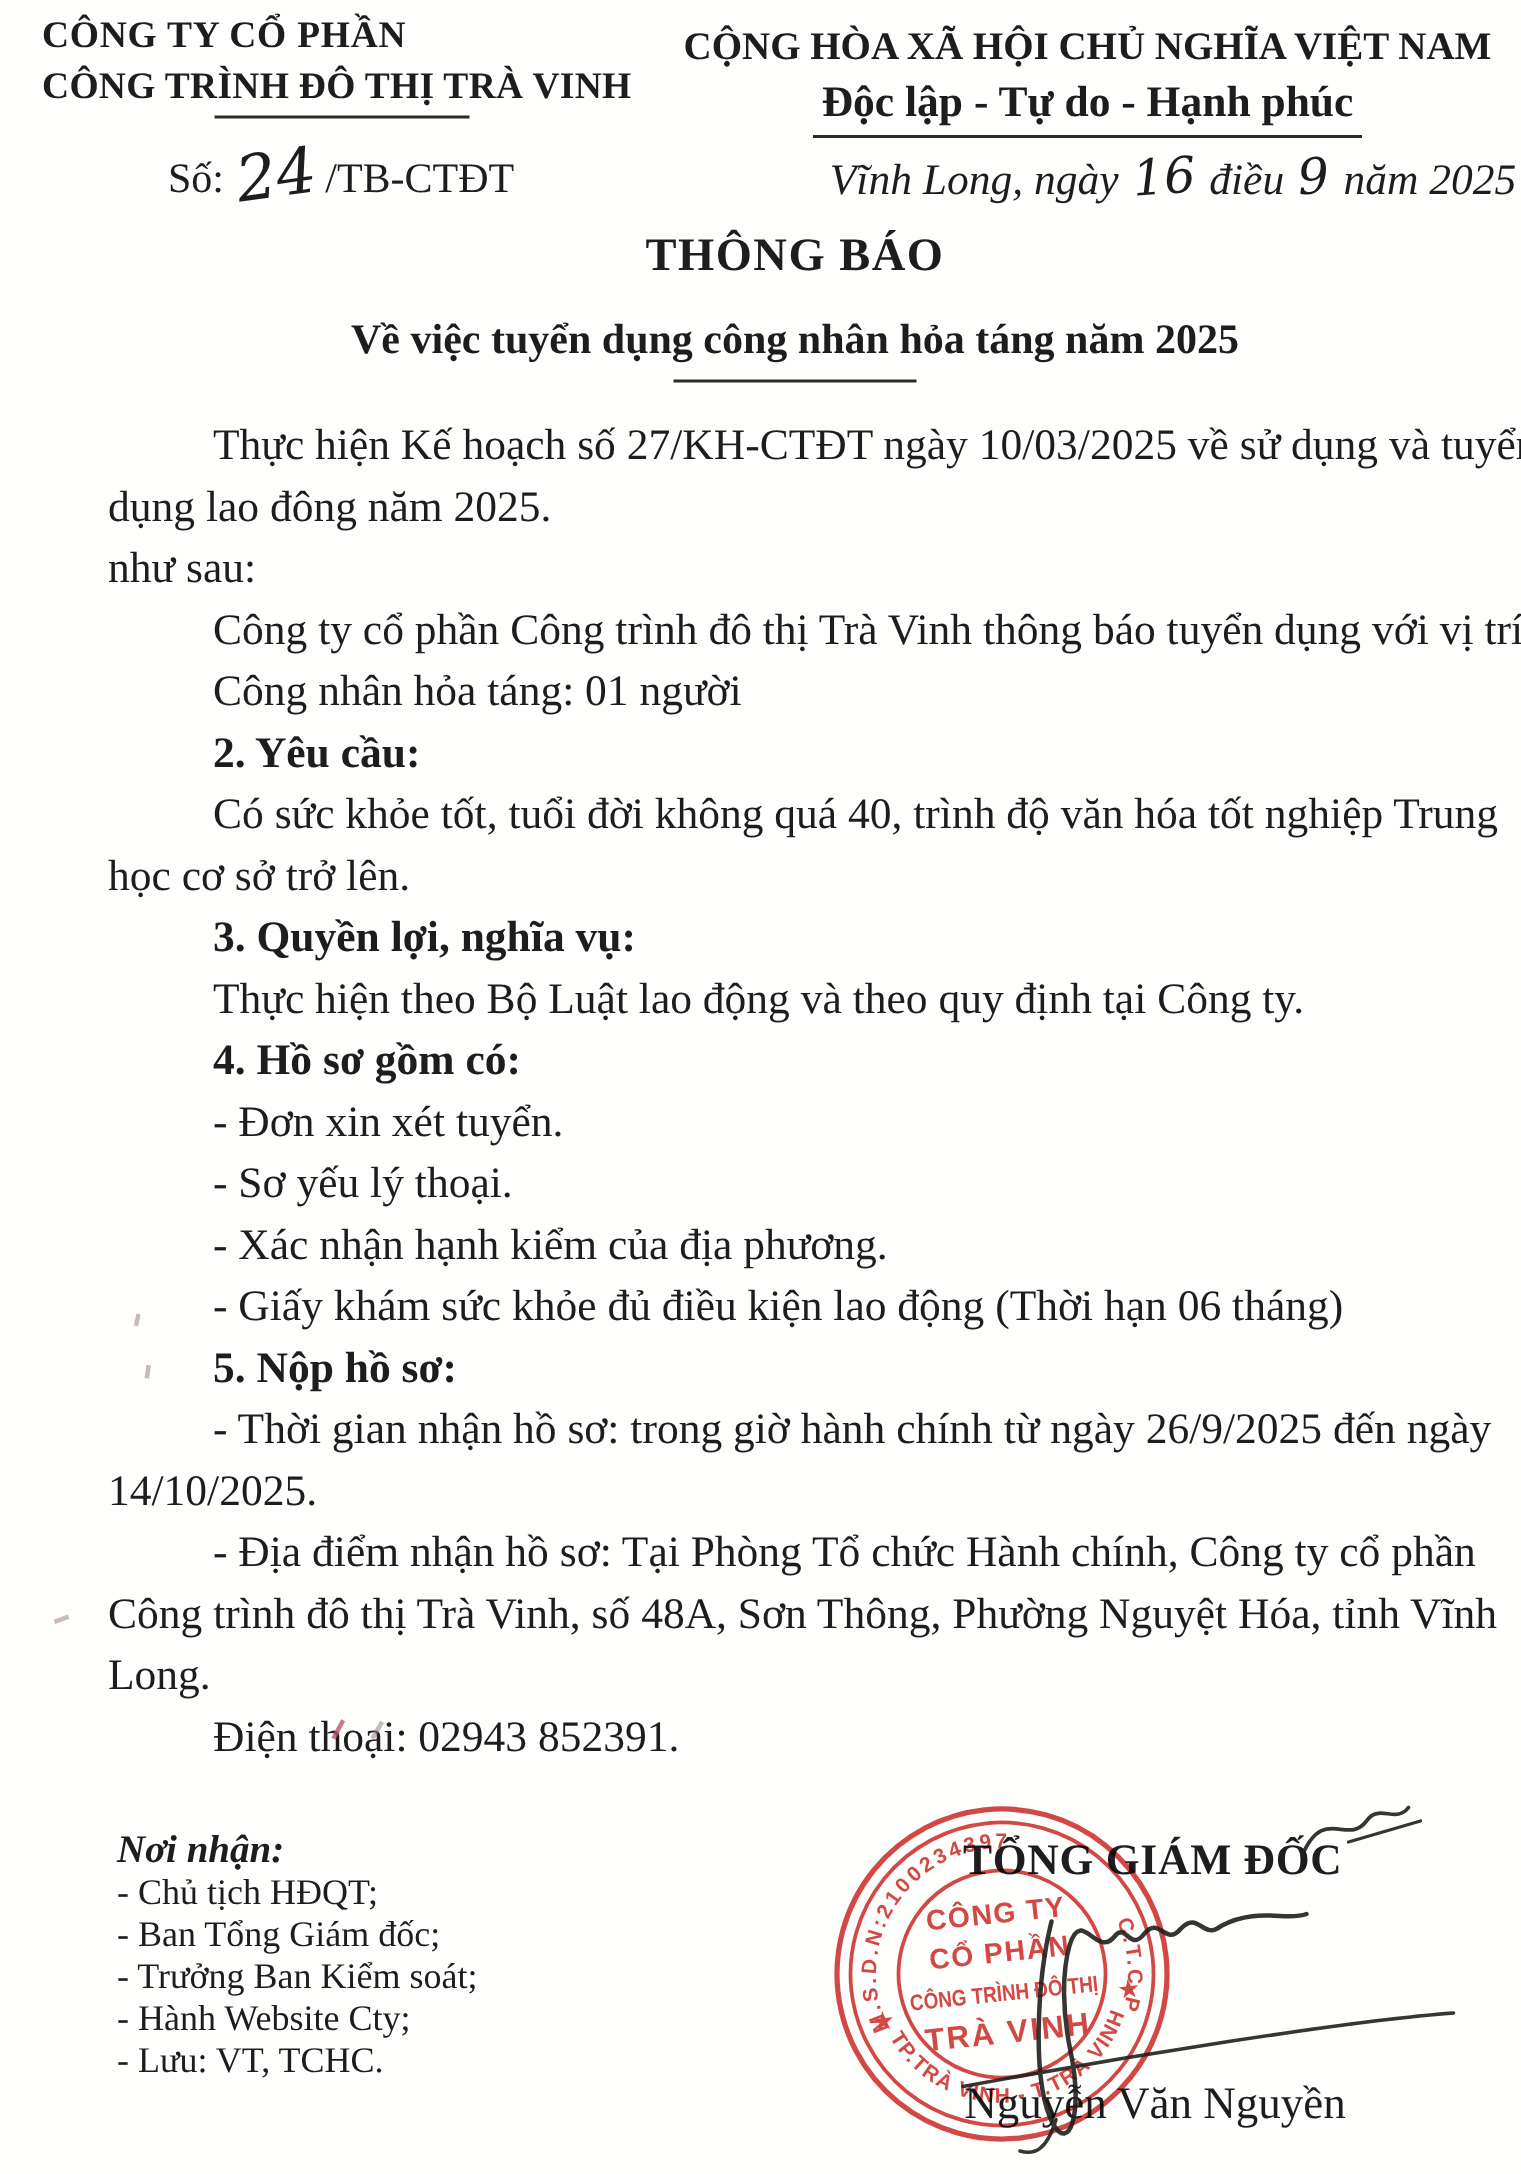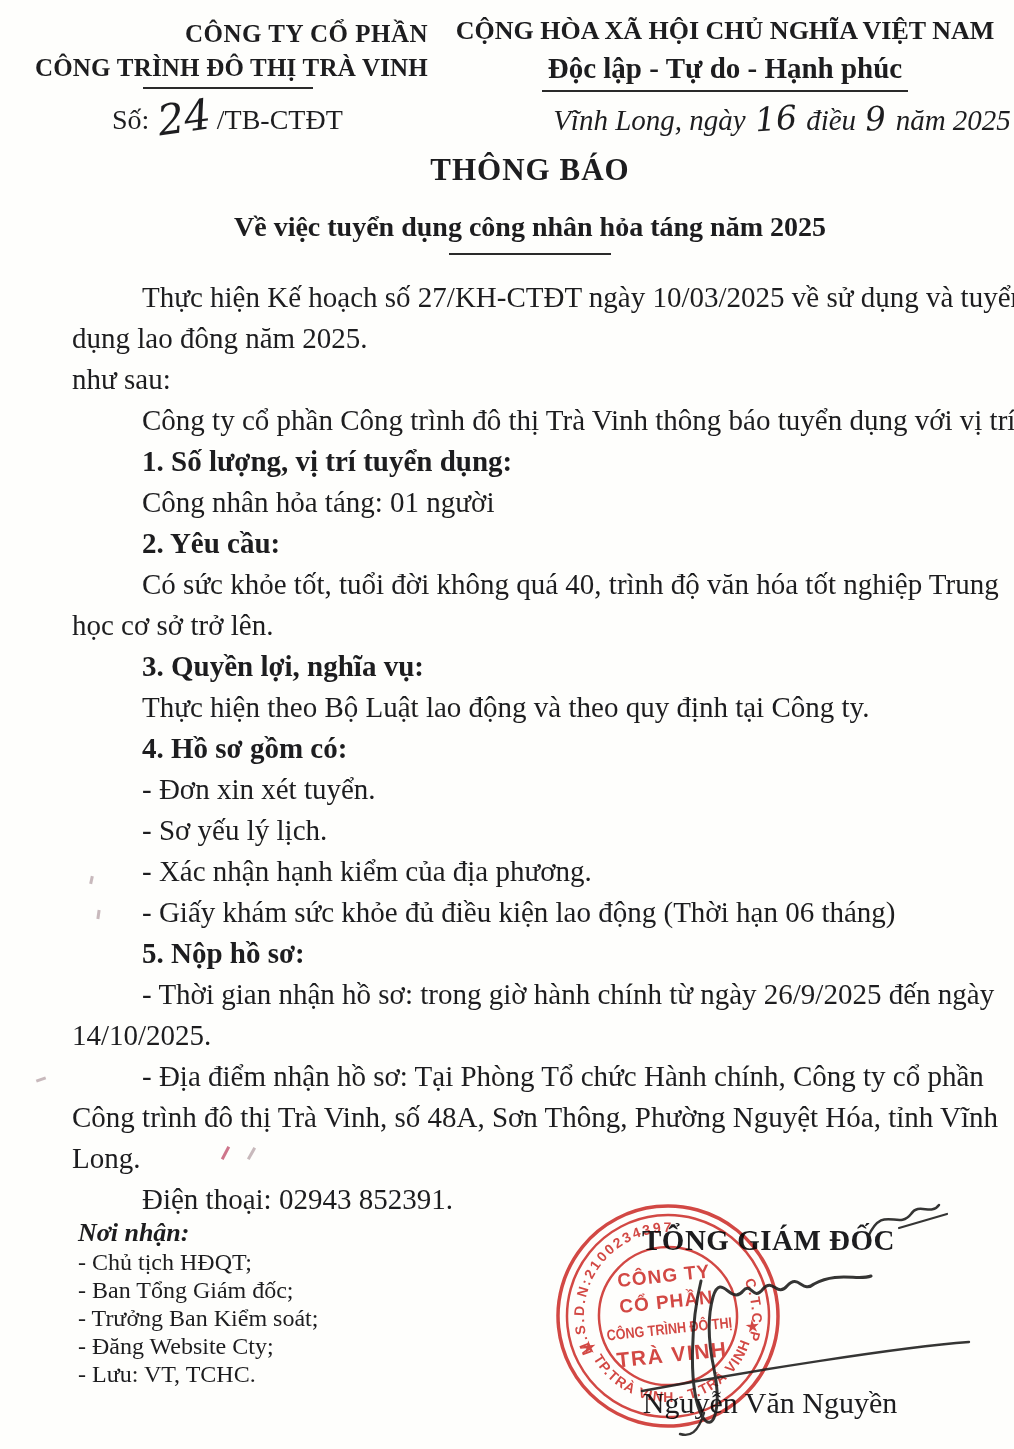--- a/index.html
+++ b/index.html
@@ -2,21 +2,21 @@
 <html><head>
 <meta charset="utf-8">
 <style>
   html,body{margin:0;padding:0;}
   body{
     width:1014px;height:1449px;position:relative;overflow:hidden;
     background:#fefefc;color:#1d1d1f;
     font-family:"Liberation Serif", serif;
   }
   
-  .hdr-left{position:absolute;left:28px;top:20px;width:400px;text-align:right;font-weight:bold;}
+  .hdr-left{position:absolute;left:28px;top:10px;width:400px;text-align:left;font-weight:bold;}
   .hdr-left .l1{font-size:25px;letter-spacing:.5px;}
   .hdr-left .l2{font-size:25px;margin-top:6px;letter-spacing:.2px;}
   .hdr-left .rule{width:170px;border-bottom:2.5px solid #2a2a2a;margin:5px auto 0;}
   .hdr-right{position:absolute;left:440px;top:16px;width:570px;text-align:center;font-weight:bold;}
   .hdr-right .l1{font-size:26px;text-align:center;}
   .hdr-right .l2{font-size:29px;margin-top:6px;display:inline-block;border-bottom:2.5px solid #2a2a2a;padding:0 6px 5px;}
   .doc-number{position:absolute;left:112px;top:104px;font-size:28px;white-space:nowrap;}
   .hand{font-family:"DejaVu Serif", serif;font-style:italic;display:inline-block;}
   .doc-number .hand{font-size:42px;transform:rotate(-8deg) translateY(3px);margin:0 6px 0 8px;line-height:0;}
   .date-line{position:absolute;left:552px;top:104px;width:460px;text-align:center;font-style:italic;font-size:29px;white-space:nowrap;}
@@ -76,47 +76,46 @@
   <div class="t1">THÔNG BÁO</div>
   <div class="t2">Về việc tuyển dụng công nhân hỏa táng năm 2025</div>
   <div class="rule"></div>
 </div>
 
 <div class="doc-body">
   <div class="line ind">Thực hiện Kế hoạch số 27/KH-CTĐT ngày 10/03/2025 về sử dụng và tuyển</div>
   <div class="line">dụng lao đông năm 2025.</div>
   <div class="line">như sau:</div>
   <div class="line ind">Công ty cổ phần Công trình đô thị Trà Vinh thông báo tuyển dụng với vị trí</div>
-  <div class="line hd">1. Số lượng, vị trí tuyển dụng:</div>
   <div class="line ind">Công nhân hỏa táng: 01 người</div>
   <div class="line hd">2. Yêu cầu:</div>
   <div class="line ind">Có sức khỏe tốt, tuổi đời không quá 40, trình độ văn hóa tốt nghiệp Trung</div>
   <div class="line">học cơ sở trở lên.</div>
   <div class="line hd">3. Quyền lợi, nghĩa vụ:</div>
   <div class="line ind">Thực hiện theo Bộ Luật lao động và theo quy định tại Công ty.</div>
   <div class="line hd">4. Hồ sơ gồm có:</div>
   <div class="line ind">- Đơn xin xét tuyển.</div>
-  <div class="line ind">- Sơ yếu lý lịch.</div>
+  <div class="line ind">- Sơ yếu lý thoại.</div>
   <div class="line ind">- Xác nhận hạnh kiểm của địa phương.</div>
   <div class="line ind">- Giấy khám sức khỏe đủ điều kiện lao động (Thời hạn 06 tháng)</div>
   <div class="line hd">5. Nộp hồ sơ:</div>
   <div class="line ind">- Thời gian nhận hồ sơ: trong giờ hành chính từ ngày 26/9/2025 đến ngày</div>
   <div class="line">14/10/2025.</div>
   <div class="line ind">- Địa điểm nhận hồ sơ: Tại Phòng Tổ chức Hành chính, Công ty cổ phần</div>
   <div class="line">Công trình đô thị Trà Vinh, số 48A, Sơn Thông, Phường Nguyệt Hóa, tỉnh Vĩnh</div>
   <div class="line">Long.</div>
   <div class="line ind">Điện thoại: 02943 852391.</div>
 </div>
 
 <div class="recipients">
   <div class="rh">Nơi nhận:</div>
   <div class="ri">- Chủ tịch HĐQT;</div>
   <div class="ri">- Ban Tổng Giám đốc;</div>
   <div class="ri">- Trưởng Ban Kiểm soát;</div>
-  <div class="ri">- Đăng Website Cty;</div>
+  <div class="ri">- Hành Website Cty;</div>
   <div class="ri">- Lưu: VT, TCHC.</div>
 </div>
 
 <div class="signer-title">TỔNG GIÁM ĐỐC</div>
 <div class="signer-name">Nguyễn Văn Nguyền</div>
 
 <div class="stamp">
   <svg width="240" height="240" viewBox="0 0 240 240">
     <g fill="none" stroke="#cf3430">
       <circle cx="120" cy="120" r="110" stroke-width="3.5"></circle>

